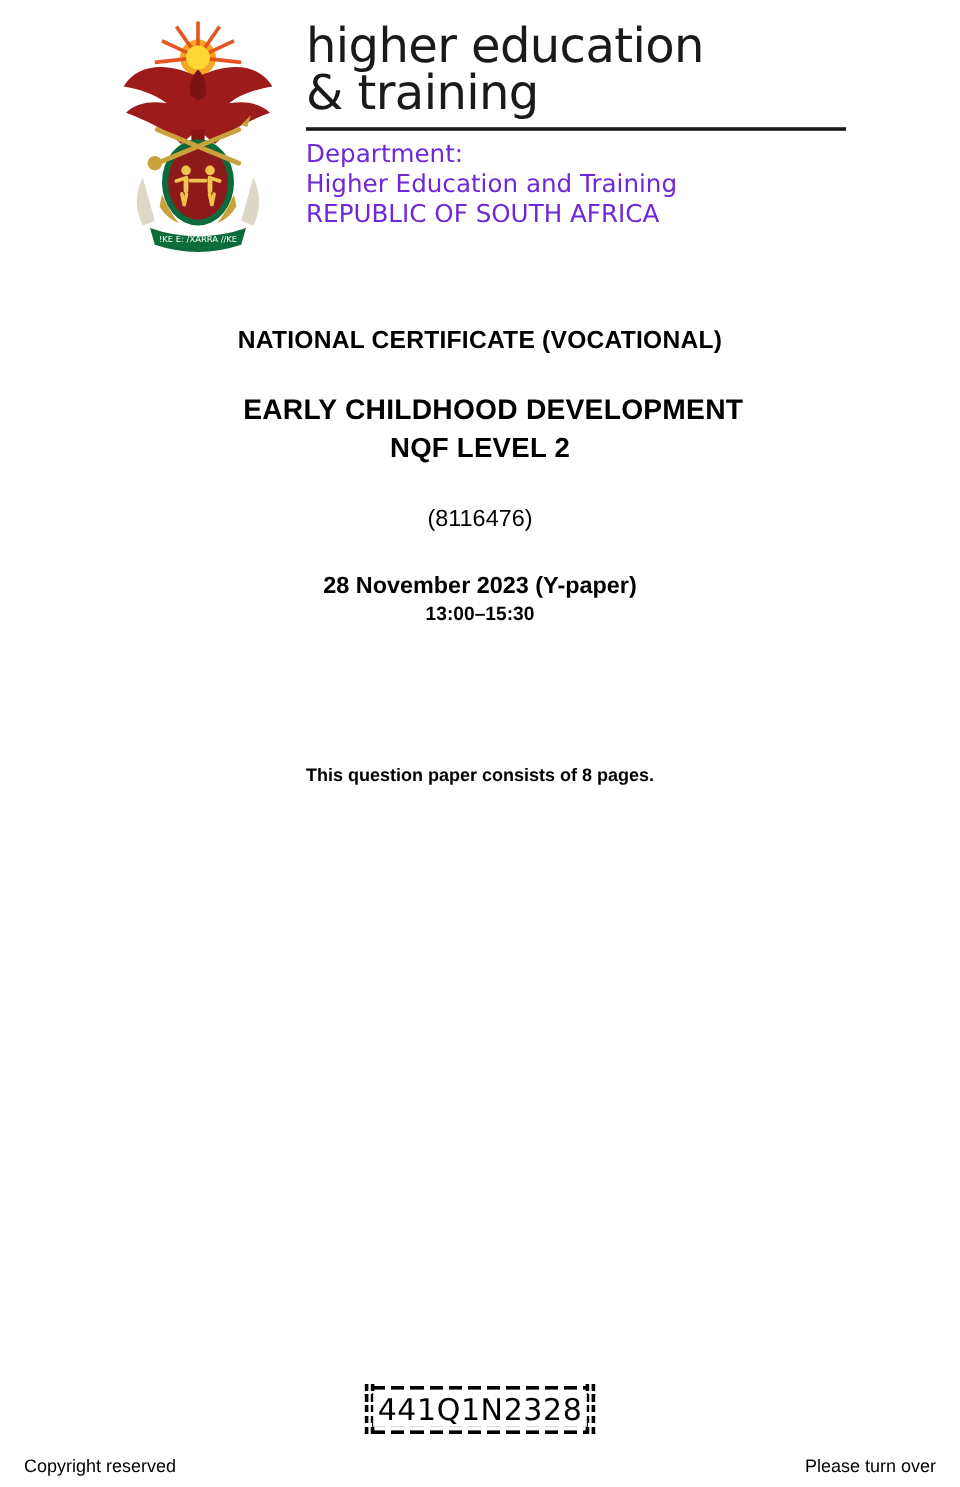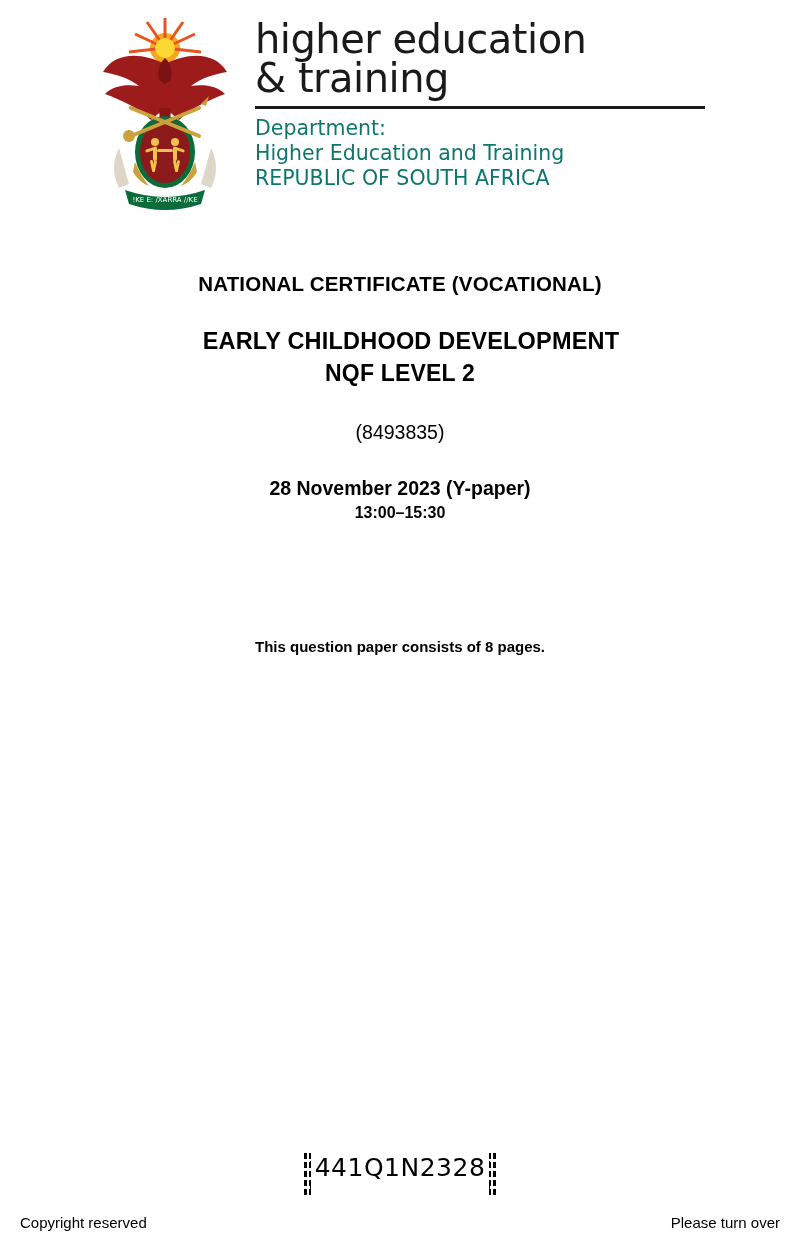--- a/index.html
+++ b/index.html
@@ -57,21 +57,21 @@
   .dept-rule {
     border-bottom: 3px solid #1a1a1a;
     margin: 8px 0 7px 0;
     width: 100%;
   }
 
   .dept-sub {
     font-family: "DejaVu Sans", sans-serif;
     font-size: 20.5px;
     line-height: 1.22;
-    color: #0f766e;
+    color: #6d28d9;
   }
 
   
   .titles {
     text-align: center;
     margin-top: 40px;
   }
   .t-cert {
     font-size: 20.5px;
     font-weight: 700;
@@ -120,20 +120,21 @@
     left: 0;
     right: 0;
     bottom: 38px;
     display: flex;
     justify-content: center;
   }
   .barcode {
     position: relative;
     padding: 4px 10px 6px 10px;
     display: flex;
+    align-items: center;
     justify-content: center;
     min-width: 200px;
     height: 52px;
     box-sizing: border-box;
   }
   .bc-line {
     position: absolute;
     background: #000;
   }
   .bc-top {
@@ -273,21 +274,21 @@
       <div class="dept-sub">Department:</div>
       <div class="dept-sub">Higher Education and Training</div>
       <div class="dept-sub country">REPUBLIC OF SOUTH AFRICA</div>
     </div>
   </div>
 
   <div class="titles">
     <div class="t-cert">NATIONAL CERTIFICATE (VOCATIONAL)</div>
     <div class="t-subject">EARLY CHILDHOOD DEVELOPMENT</div>
     <div class="t-level">NQF LEVEL 2</div>
-    <div class="t-code">(8493835)</div>
+    <div class="t-code">(8116476)</div>
     <div class="t-date">28 November 2023 (Y-paper)</div>
     <div class="t-time">13:00–15:30</div>
   </div>
 
   <div class="pages-note">This question paper consists of 8 pages.</div>
 
   <div class="barcode-wrap">
     <div class="barcode">
       <span class="bc-line bc-top"></span>
       <span class="bc-line bc-top2"></span>

